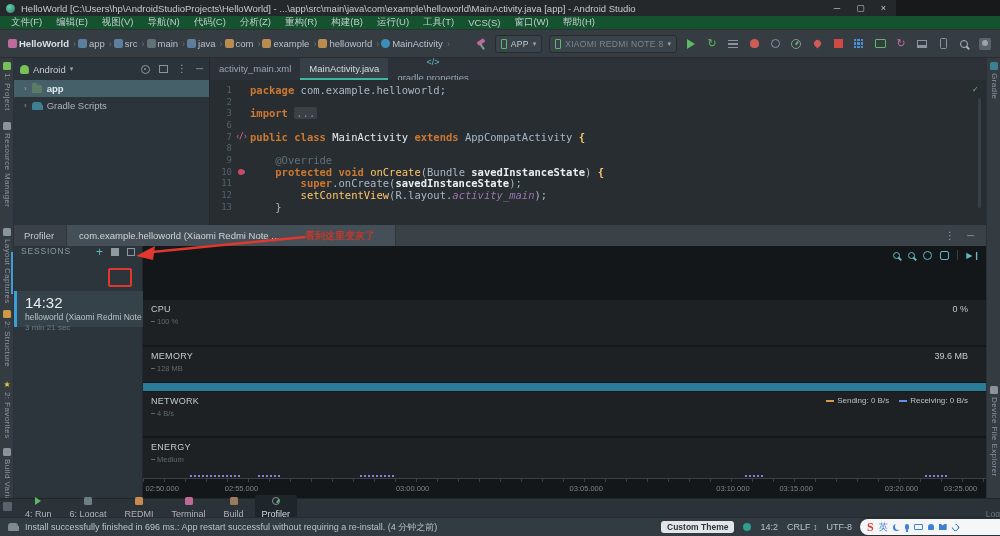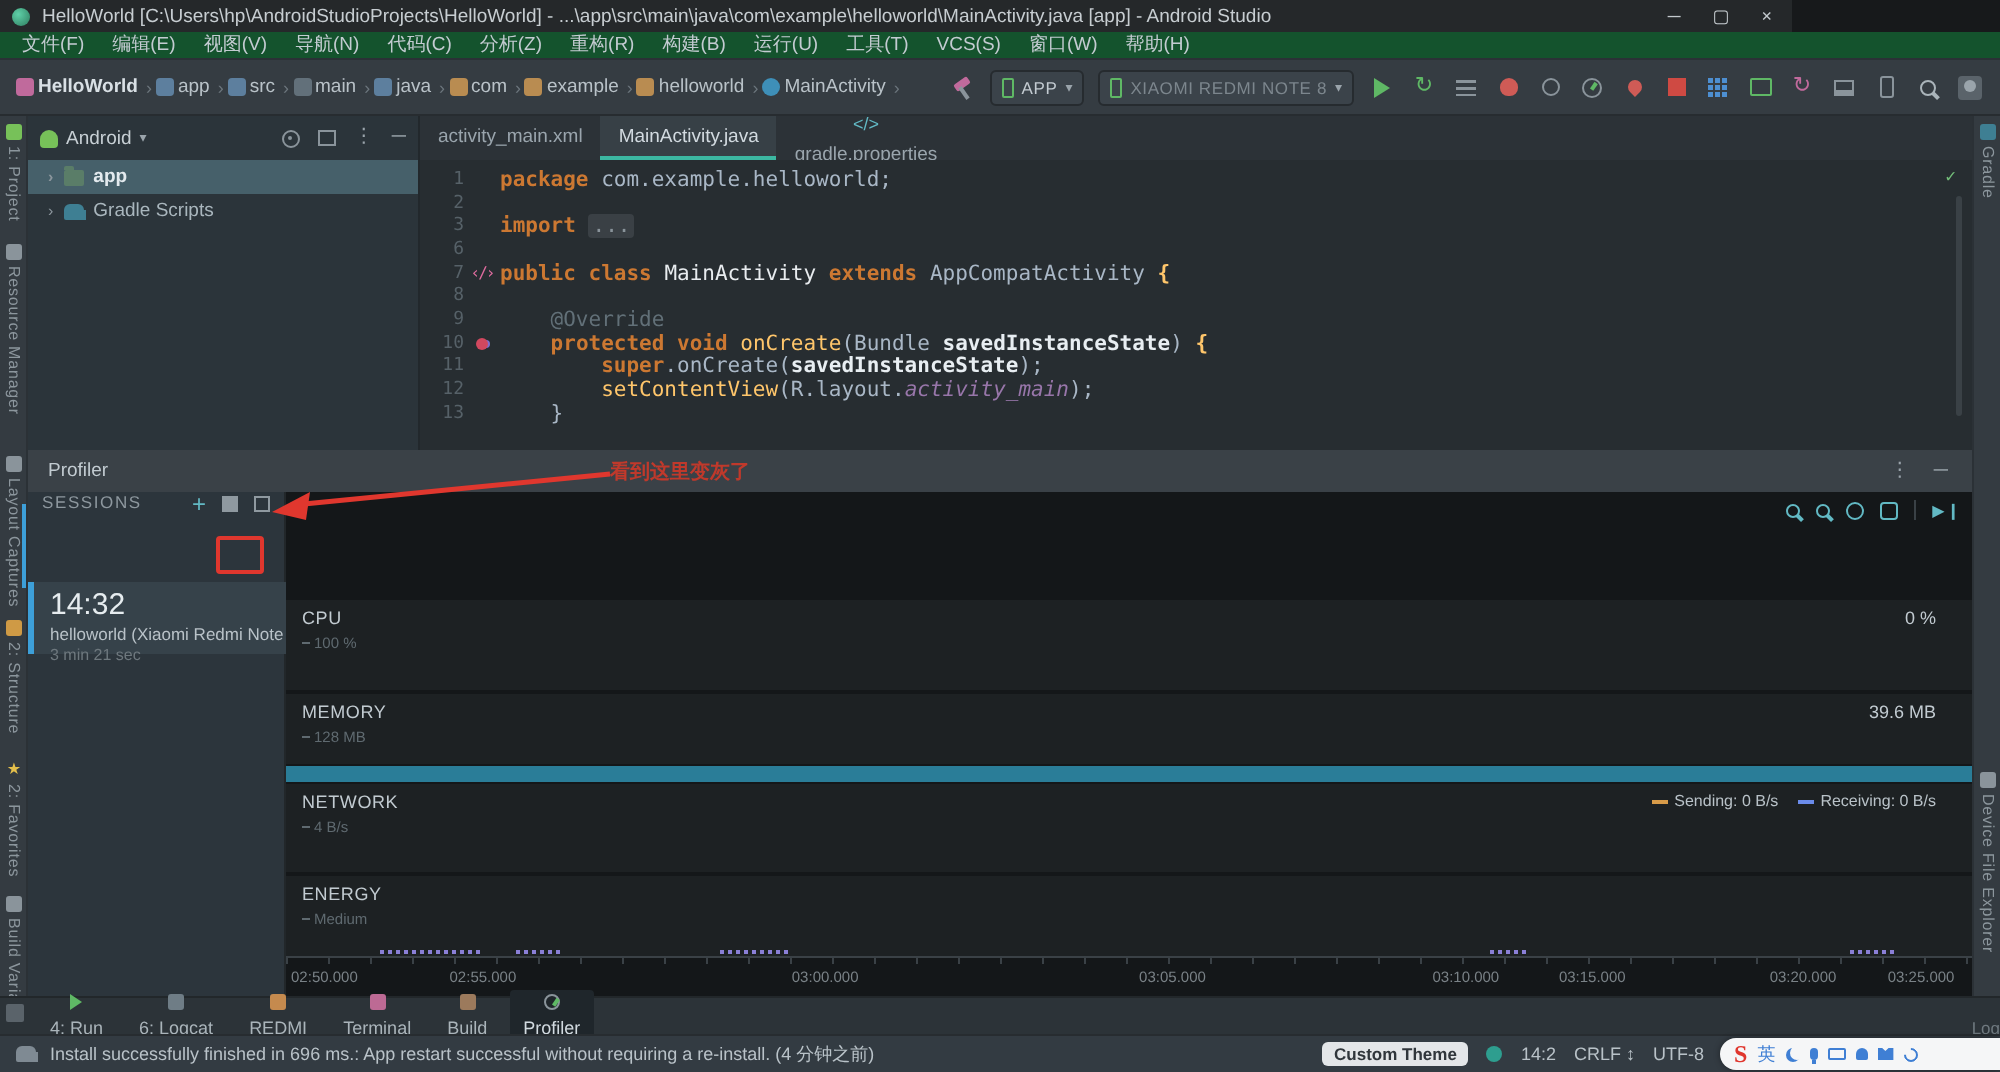--- a/index.html
+++ b/index.html
@@ -403,20 +403,23 @@
     <div class="code-line"><span class="lnum">11</span><span class="gslot"></span><span class="pl">        </span><span class="kw">super</span><span class="pl">.onCreate(</span><span class="bold">savedInstanceState</span><span class="pl">);</span></div>
     <div class="code-line"><span class="lnum">12</span><span class="gslot"></span><span class="pl">        </span><span class="mth">setContentView</span><span class="pl">(R.layout.</span><span class="fld">activity_main</span><span class="pl">);</span></div>
     <div class="code-line"><span class="lnum">13</span><span class="gslot"></span><span class="pl">    }</span></div>
     <span class="ed-check">✓</span>
     <div class="ed-scroll"></div>
   </div>
 
   <div class="profiler">
     <div class="prof-tabrow">
       <span class="prof-label">Profiler</span>
+      <div class="prof-tab">
+          <span>com.example.helloworld (Xiaomi Redmi Note ...</span>
+        </div>
       <div class="prof-tabrow-icons">
         <span>⋮</span>
         <span>─</span>
       </div>
     </div>
     <div class="annotation">看到这里变灰了</div>
 
     <div class="sessions">
       <div class="sess-head">
         <span class="sess-title">SESSIONS</span>

